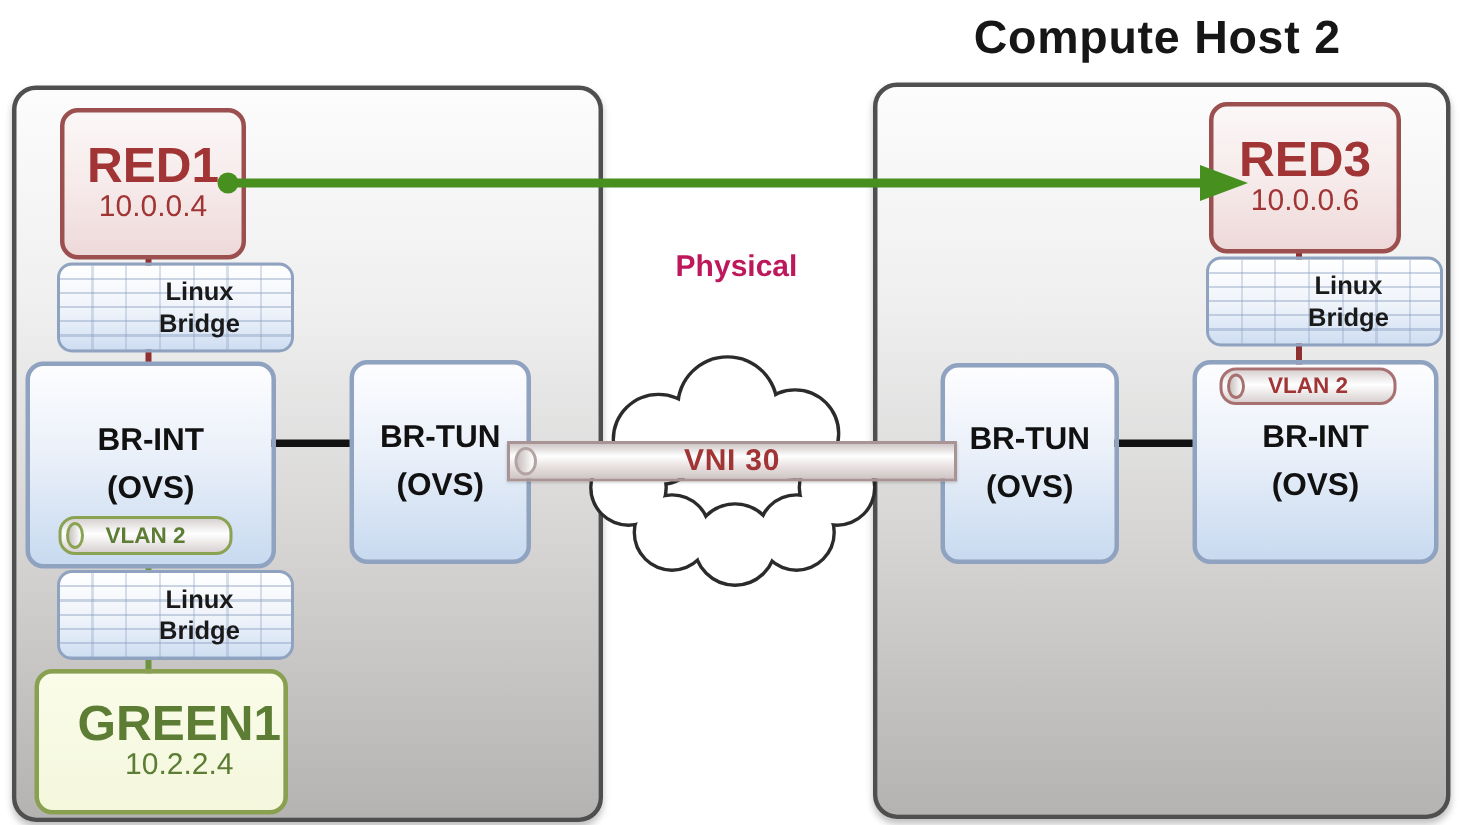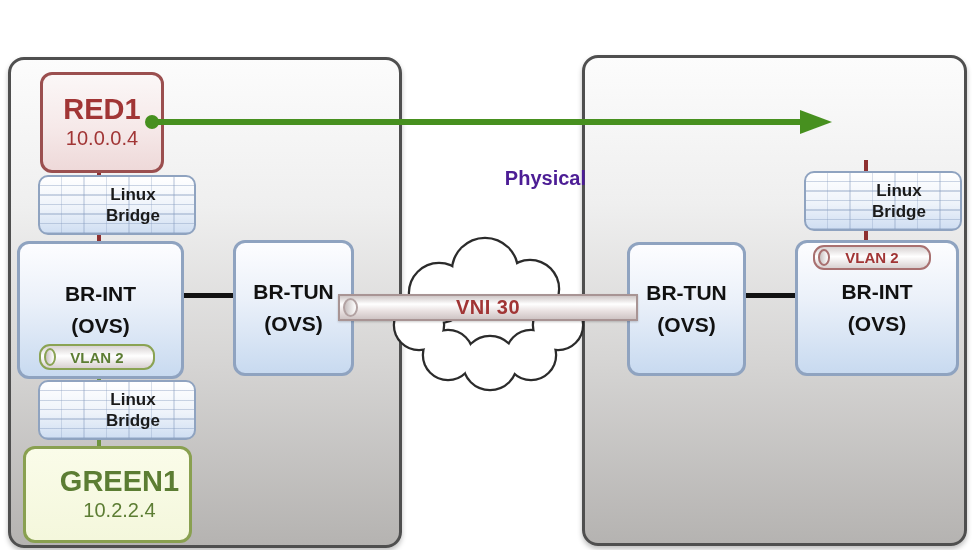--- a/index.html
+++ b/index.html
@@ -28,21 +28,21 @@
   .vm-red {
     border:3px solid #9b4f4f;
     background:linear-gradient(to bottom,#fbf7f7,#f6e9e9 55%,#eed9d9);
   }
   .vm-green {
     border:3px solid #89a050;
     background:linear-gradient(to bottom,#fafce9,#f4f7dc);
   }
   .vm-name-red, .vm-ip-red { color:#a13535; }
   .vm-name-green, .vm-ip-green { color:#5c7d33; }
-  .vm-name-red, .vm-name-green { font-size:29px; font-weight:bold; line-height:31px; }
+  .vm-name-red, .vm-name-green { font-size:33px; font-weight:bold; line-height:31px; }
   .vm-ip-red, .vm-ip-green { font-size:20px; line-height:26px; }
 
   .lbridge {
     position:absolute; border:2px solid #8fa3c0; border-radius:10px;
     display:flex; flex-direction:column; align-items:center; justify-content:center;
     font-size:17px; font-weight:bold; color:#1a1a1a; line-height:21px; text-align:center;
     background:
       repeating-linear-gradient(to bottom, rgba(130,152,188,0) 0 8px, rgba(130,152,188,0.40) 8px 9.5px),
       repeating-linear-gradient(to right, rgba(130,152,188,0) 0 21px, rgba(130,152,188,0.30) 21px 22.5px),
       linear-gradient(to bottom,#ffffff,#eef3fa 55%,#cfdef2);
@@ -73,22 +73,22 @@
   .pill-green .cap { border:2px solid #8aa353; }
 
   
   .vline { position:absolute; width:4px; }
   .vline.red   { background:#8e3030; }
   .vline.green { background:#6f9440; }
   .blink { position:absolute; height:5px; background:#121212; }
 
   
   .infra-label {
-    position:absolute; text-align:right;
-    font-size:20px; font-weight:bold; color:#4c1d95; line-height:30px;
+    position:absolute; text-align:center;
+    font-size:20px; font-weight:bold; color:#be185d; line-height:30px;
   }
   .pipe {
     position:absolute; z-index:5;
     border:2px solid #a89494; border-radius:0;
     background:linear-gradient(to bottom,#cfc7c7,#ffffff 35%,#e9e1e1 65%,#cfc5c5);
     display:flex; align-items:center; justify-content:center;
     box-shadow:0 1px 2px rgba(0,0,0,0.2);
   }
   .pipe .pipe-cap {
     position:absolute; left:3px; top:2px; bottom:2px; width:11px;
@@ -101,20 +101,21 @@
   .cloud-svg { position:absolute; z-index:4; }
 </style>
 </head>
 <body>
 
 <div id="canvas">
 
   <div class="host" style="left:8px; top:57px; width:388px; height:485px;"></div>
   <div class="host" style="left:582px; top:55px; width:379px; height:485px;"></div>
 
+  <div class="host-title" style="left:582px; width:379px;">Compute Host 2</div>
 
   <div class="infra-label" style="left:396px; top:163px; width:190px;">
     <span style="display:block">Physical</span>
   </div>
 
   <svg class="cloud-svg" style="left:389px; top:233px;" width="200" height="160" viewBox="0 0 200 160">
     <g fill="#ffffff" stroke="#2b2b2b" stroke-width="4.5">
       <circle cx="50" cy="60" r="29"></circle>
         <circle cx="96" cy="38" r="32"></circle>
       <circle cx="141" cy="56" r="28"></circle>
@@ -174,20 +175,24 @@
   <div class="node vm-green" style="left:23px; top:446px; width:139px; height:91px;padding-left:24px;">
     <span class="vm-name-green">GREEN1</span>
     <span class="vm-ip-green">10.2.2.4</span>
   </div>
 
   <div class="node ovs" style="left:233px; top:240px; width:115px; height:130px;">
     <span>BR-TUN</span>
     <span>(OVS)</span>
   </div>
 
+  <div class="node vm-red" style="left:806px; top:68px; width:122px; height:95px;">
+    <span class="vm-name-red">RED3</span>
+    <span class="vm-ip-red">10.0.0.6</span>
+  </div>
 
   <div class="lbridge" style="left:804px; top:171px; width:122px; height:56px;">
     <span>Linux</span>
     <span>Bridge</span>
   </div>
 
   <div class="node ovs" style="left:795px; top:240px; width:158px; height:130px;">
     <span>BR-INT</span>
     <span>(OVS)</span>
   </div>

